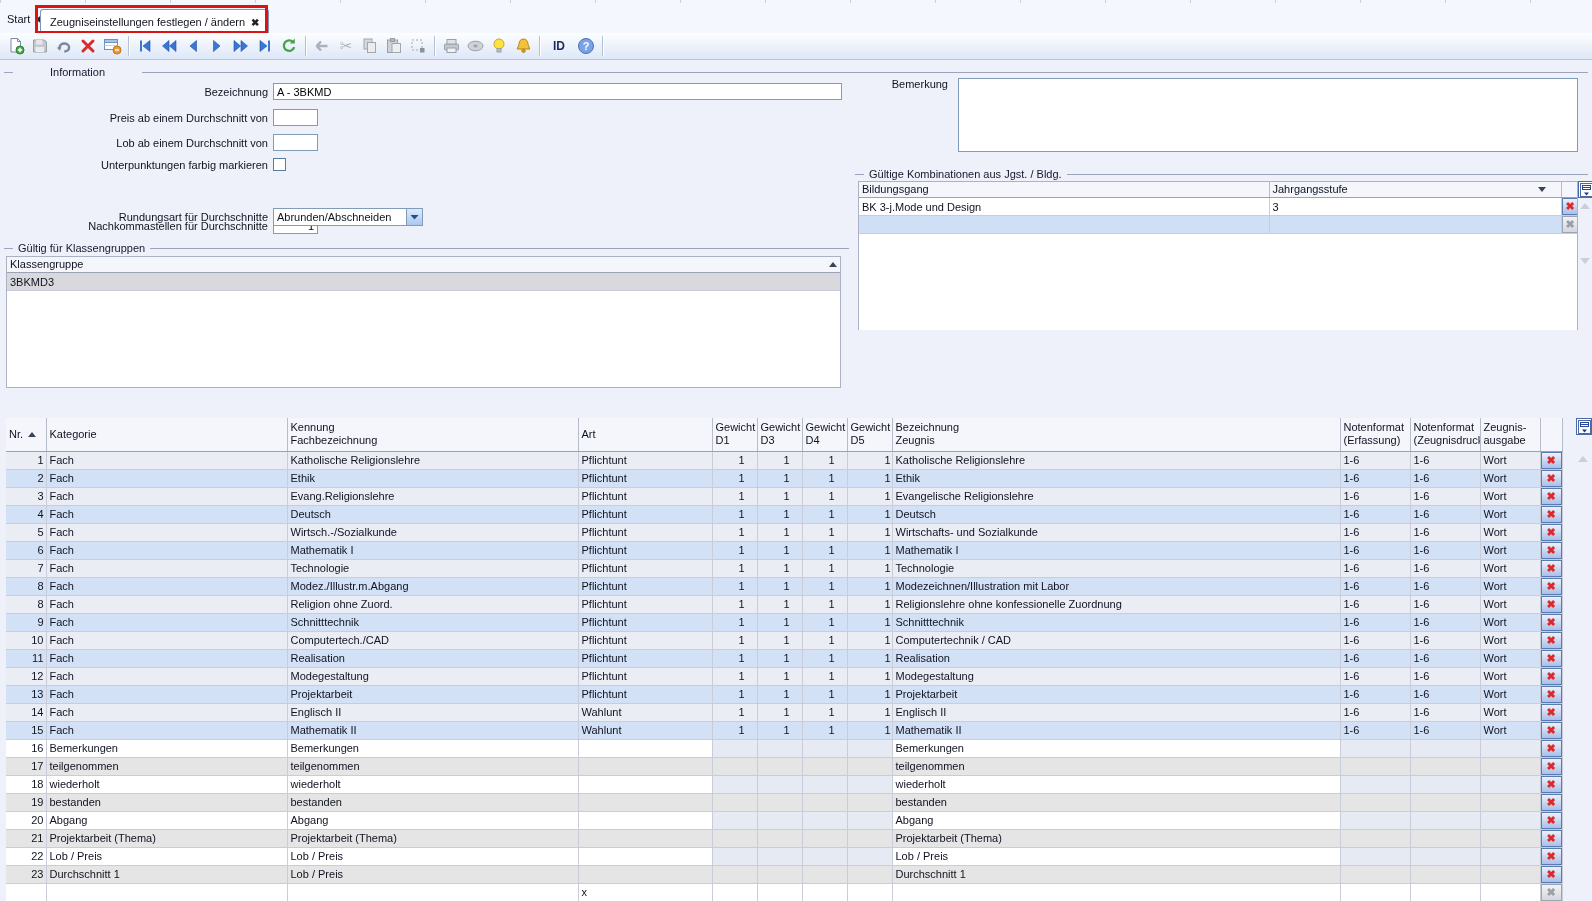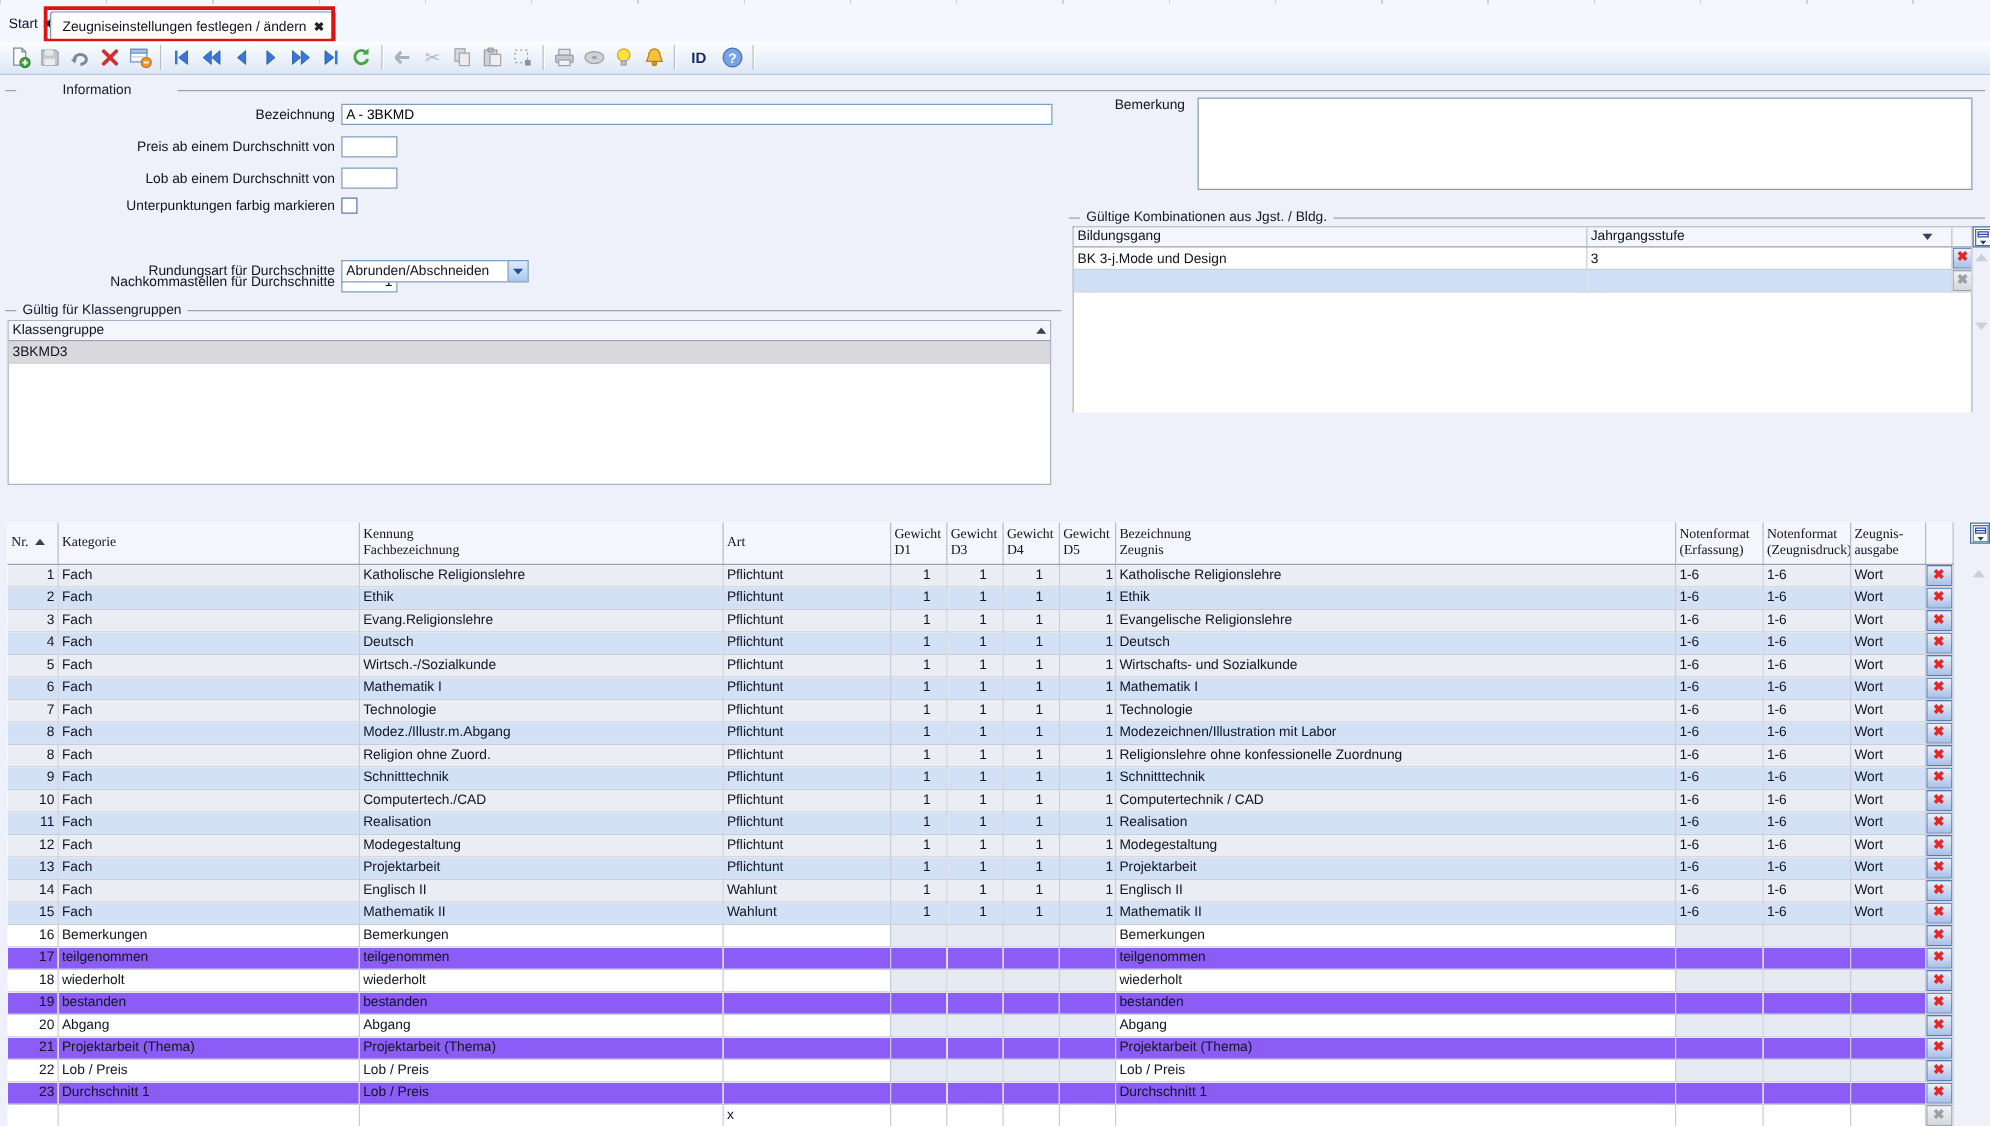--- a/index.html
+++ b/index.html
@@ -47,21 +47,21 @@
   
   table{border-collapse:collapse;table-layout:fixed;background:#fff;}
   th{background:#f4f6fc;border-right:1px solid #b6bcca;border-bottom:1px solid #9aa2b4;
     font-weight:normal;text-align:left;padding:1px 3px;vertical-align:middle;
     white-space:nowrap;overflow:hidden;line-height:13px;}
   td{border-right:1px solid #c9cdd9;border-bottom:1px solid #c9cdd9;height:17px;
     padding:0 3px;white-space:nowrap;overflow:hidden;}
   tr.a td{background:#ebedf5;}
   tr.b td{background:#d3e1f6;}
   tr.plain.a td{background:#ffffff;}
-  tr.plain.b td{background:#8b5cf6;}
+  tr.plain.b td{background:#e5e5e5;}
   tr.plain.a td.tint{background:#e6eaf3;}
   td.num{text-align:right;padding-right:12px;}
   td.nr{padding-right:2px;}
   td.d5{padding-right:1px;}
   td.delcell{padding:0;background:#fff !important;}
   .delbtn{width:100%;height:17px;display:flex;align-items:center;justify-content:center;
     background:linear-gradient(#eaf1fc,#a9c0e8);border:1px solid #5a7ab0;box-sizing:border-box;
     font-size:11px;font-weight:bold;color:#e02828;padding:0;cursor:pointer;
     font-family:"Liberation Sans",sans-serif;line-height:1;}
   .delbtn.dis{color:#9aa0a8;background:linear-gradient(#f2f3f5,#d4d7dc);border-color:#9aa4b4;cursor:default;}
@@ -361,21 +361,21 @@
           <col style="width:45px">
           <col style="width:45px">
           <col style="width:45px">
         <col style="width:448px">
           <col style="width:70px">
           <col style="width:70px">
           <col style="width:60px">
           <col style="width:22px">
       </colgroup>
       <thead>
-          <tr style="height:33px;font-family:Liberation Serif, serif;">
+          <tr style="height:33px;">
             <th>Nr.<span class="arr up"></span></th>
             <th>Kategorie</th>
             <th>Kennung<br>Fachbezeichnung</th>
             <th>Art</th>
             <th>Gewicht<br>D1</th>
             <th>Gewicht<br>D3</th>
             <th>Gewicht<br>D4</th>
             <th>Gewicht<br>D5</th>
             <th>Bezeichnung<br>Zeugnis</th>
             <th>Notenformat<br>(Erfassung)</th>

